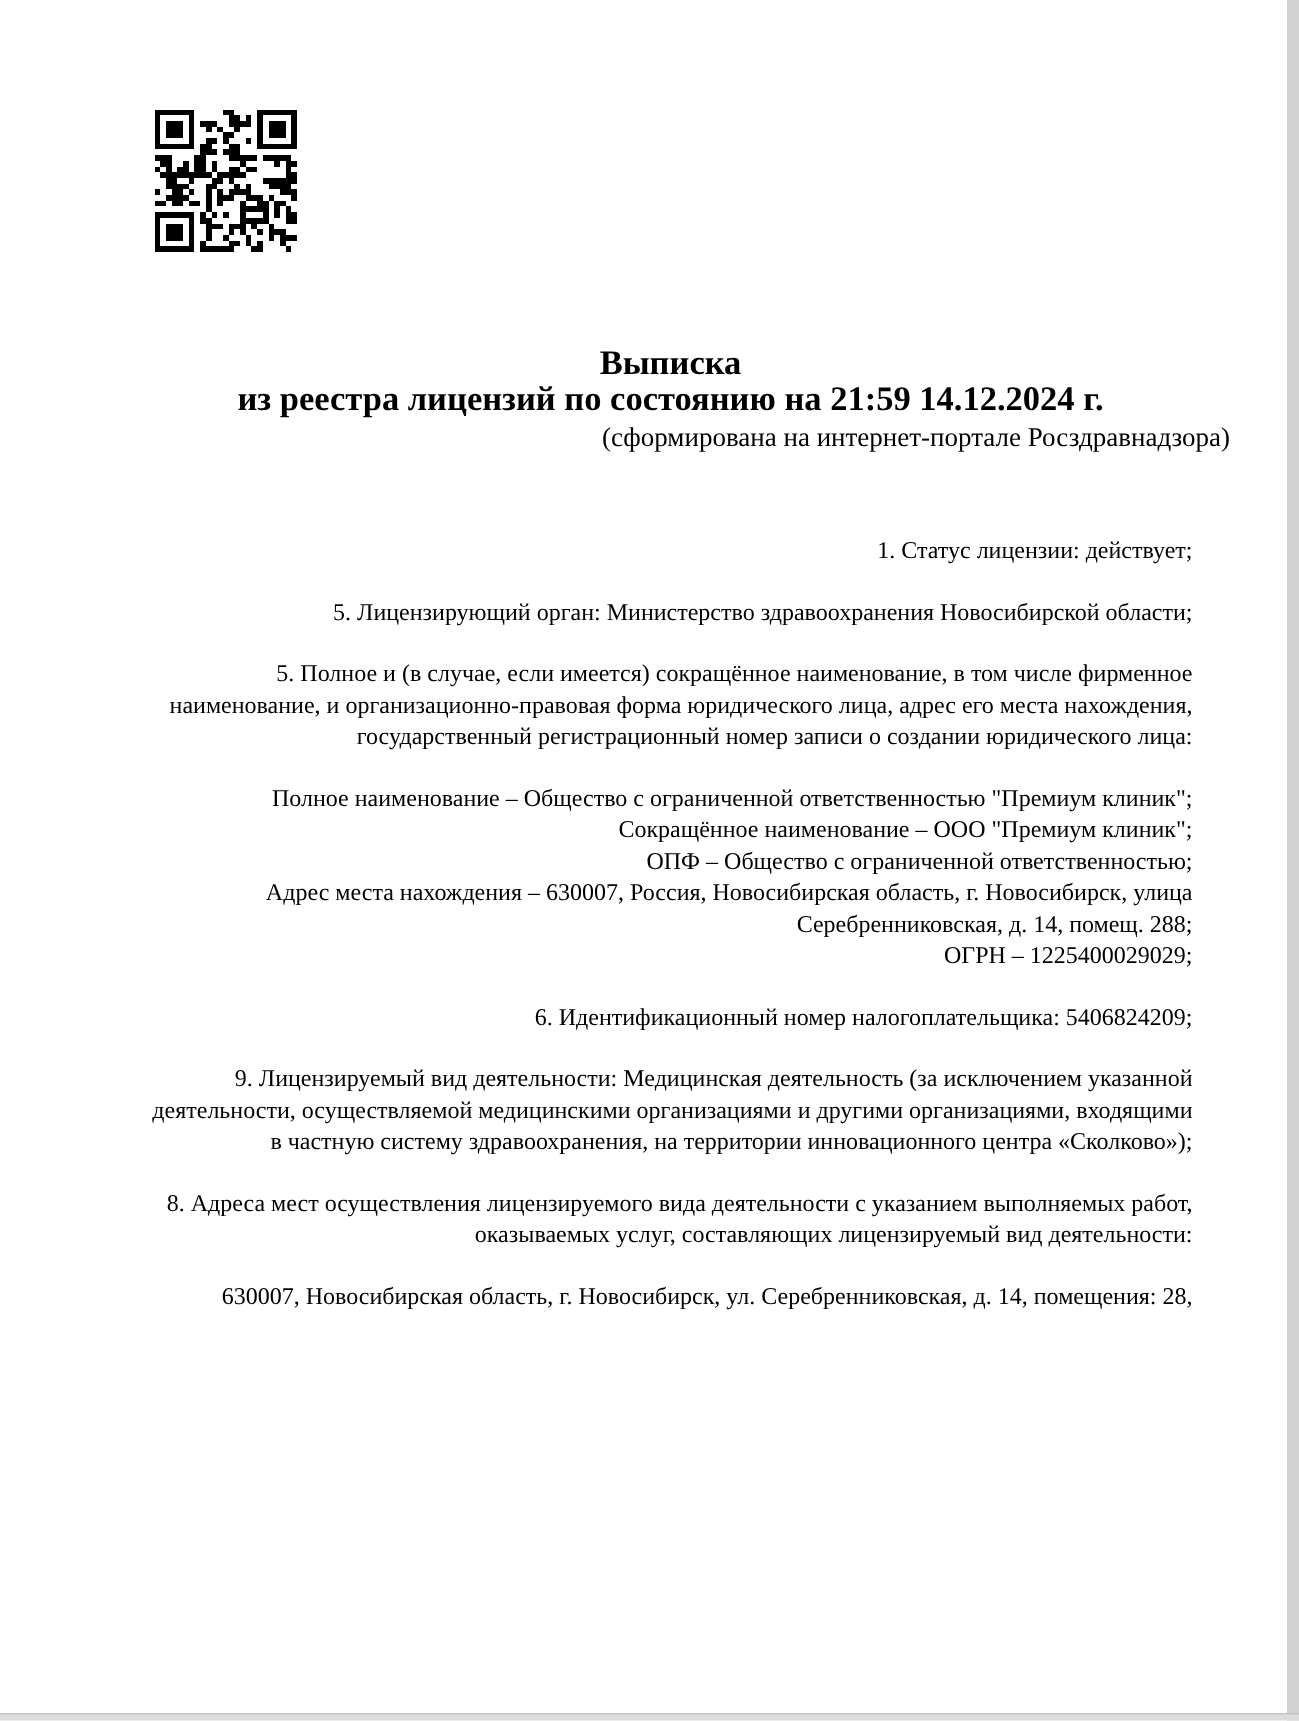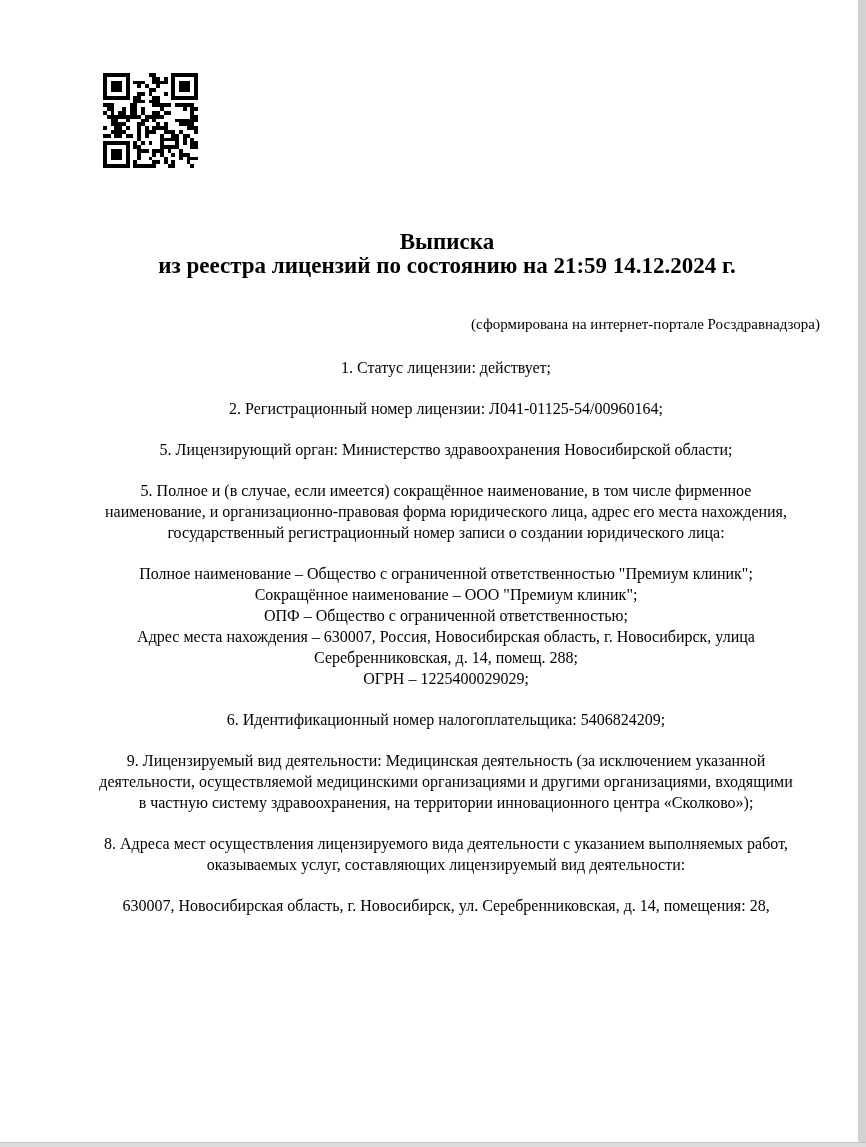--- a/index.html
+++ b/index.html
@@ -19,26 +19,26 @@
   .qr{
     position:absolute;left:103px;top:73px;width:95px;height:95px;
   }
   .qr svg{width:100%;height:100%;display:block;shape-rendering:crispEdges;}
   .title{
     position:absolute;left:97px;top:230px;width:700px;
     text-align:center;font-weight:bold;font-size:23px;line-height:24px;
     white-space:nowrap;
   }
   .subtitle{
-    position:absolute;left:97px;top:316px;width:723px;
-    text-align:right;font-size:15px;line-height:16px;
+    position:absolute;left:97px;top:283px;width:723px;
+    text-align:right;font-size:18px;line-height:16px;
   }
   .body-text{
     position:absolute;left:97px;top:357px;width:698px;
-    font-size:16px;line-height:21px;text-align:center;
+    font-size:16px;line-height:21px;text-align:right;
   }
   .body-text p{
     margin:0 0 20px 0;white-space:pre-line;
   }
 </style>
 </head>
 <body>
 
 <div class="qr">
   <svg id="qr-svg" xmlns="http://www.w3.org/2000/svg" aria-hidden="true" viewBox="0 0 25 25">
@@ -48,21 +48,20 @@
 
 <div class="title">
   <div>Выписка</div>
   <div>из реестра лицензий по состоянию на 21:59 14.12.2024 г.</div>
 </div>
 
 <div class="subtitle">(сформирована на интернет-портале Росздравнадзора)</div>
 
 <div class="body-text">
   <p>1. Статус лицензии: действует;</p>
-  <p>2. Регистрационный номер лицензии: Л041-01125-54/00960164;</p>
   <p>5. Лицензирующий орган: Министерство здравоохранения Новосибирской области;</p>
   <p>5. Полное и (в случае, если имеется) сокращённое наименование, в том числе фирменное наименование, и организационно-правовая форма юридического лица, адрес его места нахождения, государственный регистрационный номер записи о создании юридического лица:</p>
   <p>Полное наименование – Общество с ограниченной ответственностью "Премиум клиник";
 Сокращённое наименование – ООО "Премиум клиник";
 ОПФ – Общество с ограниченной ответственностью;
 Адрес места нахождения – 630007, Россия, Новосибирская область, г. Новосибирск, улица Серебренниковская, д. 14, помещ. 288;
 ОГРН – 1225400029029;</p>
   <p>6. Идентификационный номер налогоплательщика: 5406824209;</p>
   <p>9. Лицензируемый вид деятельности: Медицинская деятельность (за исключением указанной деятельности, осуществляемой медицинскими организациями и другими организациями, входящими в частную систему здравоохранения, на территории инновационного центра «Сколково»);</p>
   <p>8. Адреса мест осуществления лицензируемого вида деятельности с указанием выполняемых работ, оказываемых услуг, составляющих лицензируемый вид деятельности:</p>

